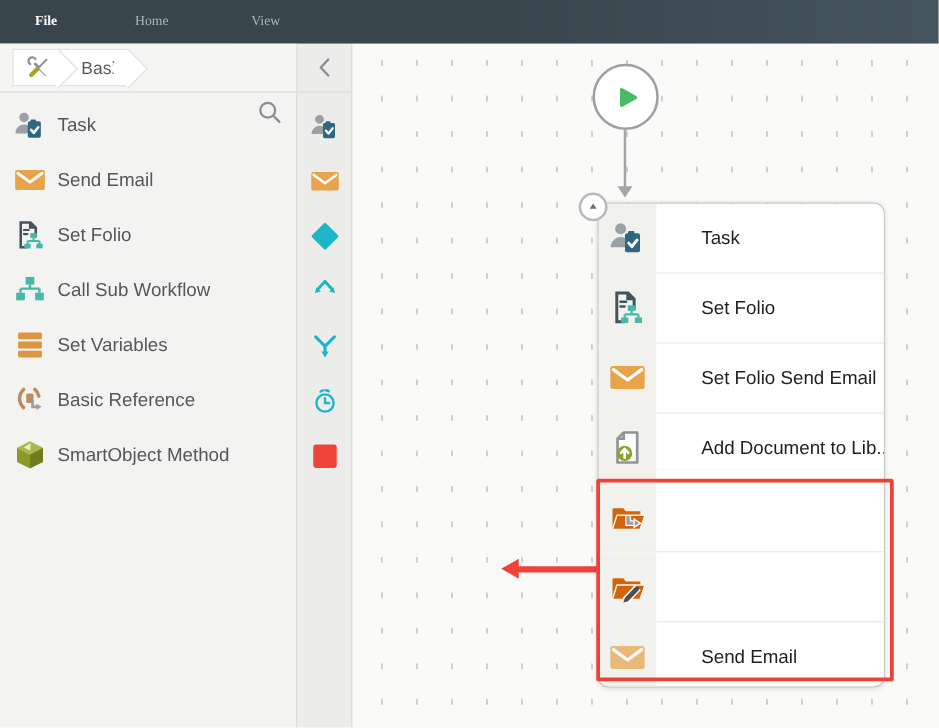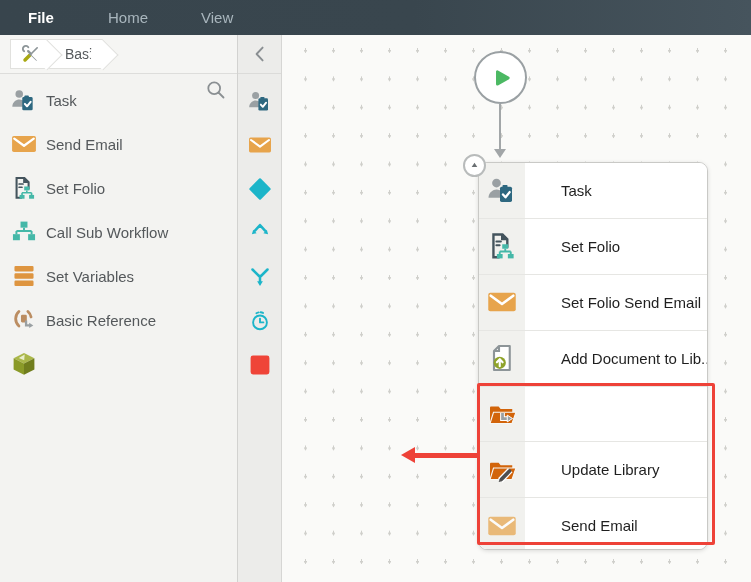--- a/index.html
+++ b/index.html
@@ -2,21 +2,21 @@
 <html><head>
 <meta charset="utf-8">
 <style>
   html,body{margin:0;padding:0;}
   body{width:751px;height:582px;position:relative;overflow:hidden;
        font-family:"Liberation Sans","DejaVu Sans",sans-serif;
        background:#fafaf8;-webkit-font-smoothing:antialiased;}
   
   #topbar{position:absolute;left:0;top:0;width:751px;height:35px;
           background:linear-gradient(to right,#38454d 0%,#39464e 55%,#46545d 100%);}
-  .tab{position:absolute;top:0;height:35px;line-height:35px;font-size:15px;color:#a9b6bd;cursor:pointer;}
+  .tab{position:absolute;top:0;height:35px;line-height:35px;font-size:11px;color:#a9b6bd;cursor:pointer;font-family:Liberation Serif, serif;}
   #tab-file{left:28px;color:#ffffff;font-weight:bold;}
   #tab-home{left:108px;}
   #tab-view{left:201px;}
   
   #toolbox{position:absolute;left:0;top:35px;width:237px;bottom:0;background:#f3f3f1;border-right:1px solid #d2d2d0;}
   #crumbrow{position:relative;height:38px;background:#f5f5f3;border-bottom:1px solid #dddddb;}
   #crumbs{position:absolute;left:10px;top:4px;height:30px;display:flex;}
   .crumb{position:relative;background:#fff;border-top:1px solid #e1e1de;border-bottom:1px solid #e1e1de;
          display:flex;align-items:center;height:28px;}
   .crumb .tip{position:absolute;right:-11px;top:3.5px;width:21px;height:21px;transform:rotate(45deg);
@@ -236,20 +236,21 @@
     <div class="tb-row">
       <svg class="ic ic26">
           <use href="#sym-reference"></use>
         </svg>
       <span class="lbl">Basic Reference</span>
     </div>
     <div class="tb-row">
       <svg class="ic ic26">
           <use href="#sym-cube"></use>
         </svg>
+      <span class="lbl">SmartObject Method</span>
     </div>
   </div>
 </div>
 
 <div id="strip">
   <div id="strip-head">
     <svg class="ic24">
         <use href="#sym-chevleft"></use>
       </svg>
   </div>
@@ -346,21 +347,20 @@
             <use href="#sym-getlib"></use>
           </svg>
         </div>
     </div>
     <div class="menu-row">
       <div class="menu-ic">
           <svg class="ic30">
             <use href="#sym-updatelib"></use>
           </svg>
         </div>
-      <div class="menu-lbl">Update Library</div>
     </div>
     <div class="menu-row">
       <div class="menu-ic">
           <svg class="ic30 light">
             <use href="#sym-email"></use>
           </svg>
         </div>
       <div class="menu-lbl">Send Email</div>
     </div>
   </div>

